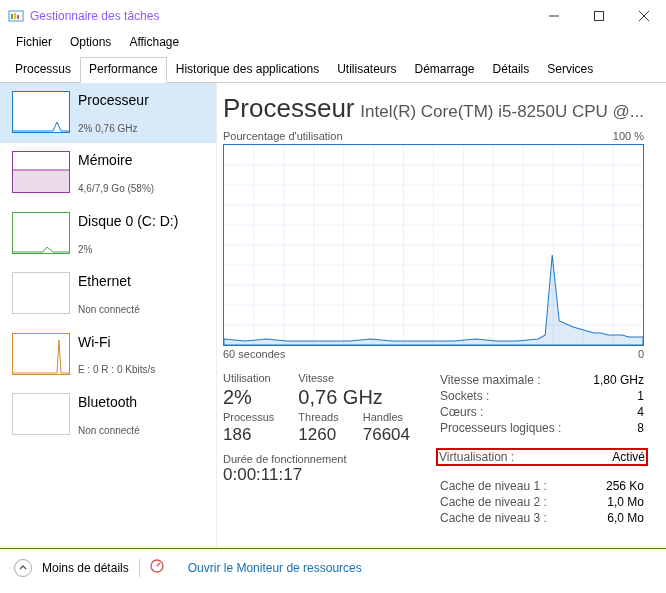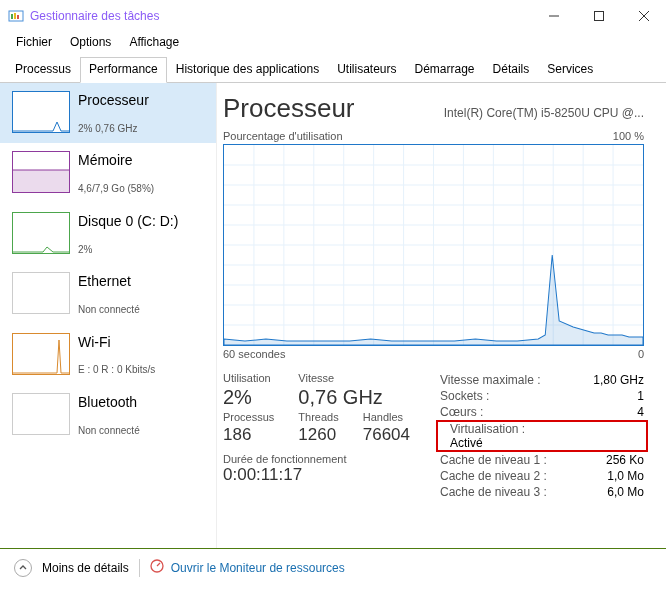--- a/index.html
+++ b/index.html
@@ -28,45 +28,45 @@
   .side-item { display:flex; padding: 8px 8px 8px 12px; gap: 8px; align-items:flex-start; }
   .side-item .thumb { width: 58px; height: 42px; border: 1px solid; position: relative; background:#fff; }
   .side-item .labels { font-size: 12px; line-height: 1.35; }
   .side-item .title { font-size: 14px; }
   .side-item .sub { color: #555; font-size: 10px; margin-top: 12px; }
   .side-item.selected { background: #d8eaf9; }
 
   .main { flex:1; padding: 10px 22px 0 6px; }
   .head { display:flex; align-items: baseline; }
   .h1 { font-size: 26px; font-weight: 400; color:#333; flex:1; }
-  .cpuname { font-size: 12px; color:#555; }
+  .cpuname { font-size: 17px; color:#555; }
   .chart-label { display:flex; justify-content: space-between; font-size: 11px; color:#555; margin-top:6px; }
   .chart { height: 202px; border: 1px solid #1f77c9; position: relative; margin-top:2px; background:#fff; }
   .chart .grid line { stroke: #e6f2fb; stroke-width:1; }
   .chart .series { fill: rgba(31,119,201,0.15); stroke:#1f77c9; stroke-width:1; }
   .chart-bottom { font-size: 11px; color:#555; margin-top:2px; }
 
   .stats { display:flex; gap: 30px; margin-top:12px; }
   .stats-left { display:grid; grid-template-columns: auto auto auto; column-gap: 24px; row-gap: 2px; font-size: 12px; }
   .stats-left .lbl { font-size: 11px; color:#555; }
   .stats-left .val-big { font-size: 20px; font-weight:400; color:#333; }
   .stats-left .val-med { font-size: 17px; color:#333; }
   .uptime { font-size: 11px; color:#555; margin-top:8px; }
   .uptime .val { font-size: 17px; color:#333; }
 
   .stats-right { font-size: 12px; flex:1; }
   .stats-right .row { display:flex; justify-content: space-between; padding: 1px 0; }
   .stats-right .row .k { color:#555; }
-  .stats-right .highlight { border: 2px solid #d80000; padding: 0 12px; margin: 0 -4px; flex-direction: column; }
+  .stats-right .highlight { border: 2px solid #d80000; padding: 0 1px; margin: 12px -4px; }
 
   
   .footer { height: 38px; border-top:1px solid #4d7c0f; display:flex; align-items:center; padding-left:14px; gap:10px; font-size:12px; }
   .footer .caret { width:18px; height:18px; border:1px solid #aaa; border-radius:50%; display:flex; align-items:center; justify-content:center; }
   .footer .sep { width:1px; height:18px; background:#ccc; }
-  .footer .link { color:#1a6fb0; display:flex; align-items:center; gap:7px; }
+  .footer .link { color:#1a6fb0; display:flex; align-items:center; gap:24px; }
 </style>
 </head>
 <body>
 
 <div class="titlebar">
   <span class="icon">
     <svg viewBox="0 0 16 16">
         <rect x="1" y="3" width="14" height="10" fill="none" stroke="#4a90d9" stroke-width="1"></rect>
         <rect x="3" y="6" width="2" height="5" fill="#4ca64c"></rect>
         <rect x="6" y="5" width="2" height="6" fill="#e6b822"></rect>
@@ -234,20 +234,24 @@
             <span>1,80 GHz</span>
           </div>
           <div class="row">
             <span class="k">Sockets :</span>
             <span>1</span>
           </div>
           <div class="row">
             <span class="k">Cœurs :</span>
             <span>4</span>
           </div>
+          <div class="row">
+            <span class="k">Processeurs logiques :</span>
+            <span>8</span>
+          </div>
           <div class="row highlight">
             <span class="k">Virtualisation :</span>
             <span>Activé</span>
           </div>
           <div class="row">
             <span class="k">Cache de niveau 1 :</span>
             <span>256 Ko</span>
           </div>
           <div class="row">
             <span class="k">Cache de niveau 2 :</span>

